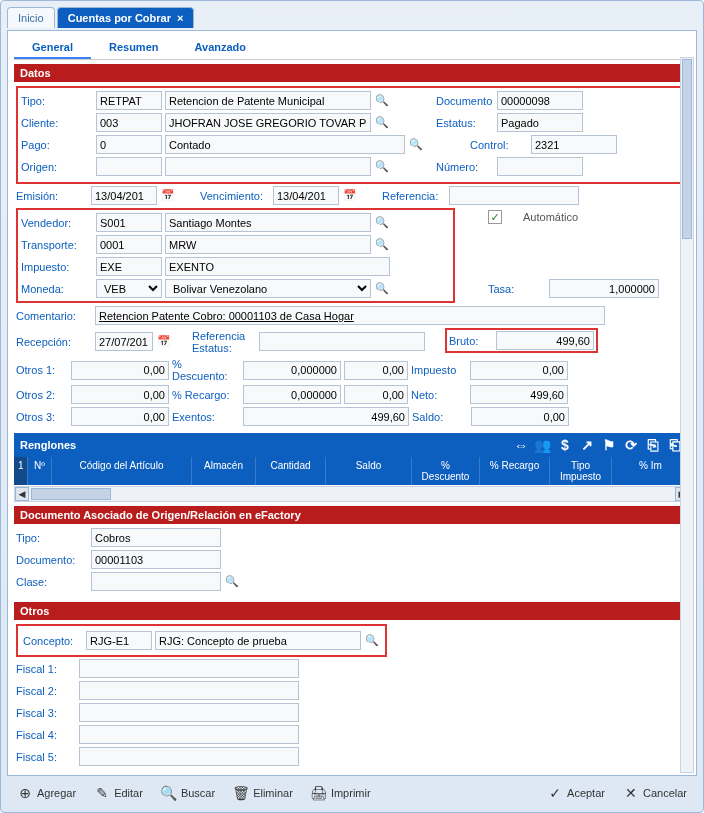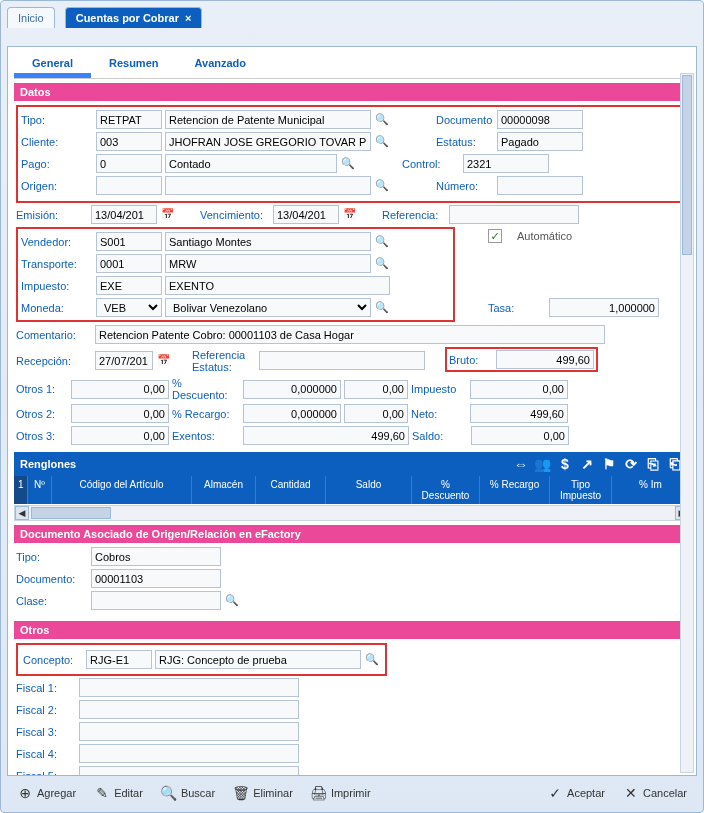--- a/index.html
+++ b/index.html
@@ -1,28 +1,28 @@
 <!DOCTYPE html>
 <html><head>
 <meta charset="utf-8">
 <style>
 *{box-sizing:border-box;margin:0;padding:0;font-family:Arial,Helvetica,sans-serif}
 body{background:#fff;font-size:11px;color:#333}
 .app{width:704px;height:813px;border:1px solid #9bb8d9;border-radius:4px;background:linear-gradient(#e8eff7,#dde8f4);padding:6px;display:flex;flex-direction:column}
-.tabs{display:flex;gap:10px;margin-bottom:18px}
+.tabs{display:flex;gap:2px;margin-bottom:2px}
 .tab{padding:4px 10px;border:1px solid #9bb8d9;border-bottom:none;border-radius:4px 4px 0 0;background:#f5f8fc;color:#3a6ea5;font-size:11px;cursor:pointer}
 .tab.active{background:#0d5fbf;color:#fff;font-weight:bold}
 .tab .x{margin-left:6px;font-weight:bold}
 .panel{flex:1;background:#fff;border:1px solid #9bb8d9;padding:6px 6px 4px 6px;overflow:hidden;position:relative}
 .subtabs{display:flex;border-bottom:1px solid #ccc;margin-bottom:4px}
 .subtab{padding:4px 18px;color:#0d5fbf;font-weight:bold;font-size:11px;cursor:pointer}
-.subtab.active{border-bottom:5px solid #3b82f6}
+.subtab.active{border-bottom:2px solid #3b82f6}
 .scroll{position:absolute;right:2px;top:26px;bottom:2px;width:14px;background:#eef2f7;border:1px solid #c9d4e2}
 .scroll .thumb{background:#c4d3e6;border:1px solid #9bb8d9;height:180px;margin:1px}
-.grp-hdr{background:#ec4899;color:#fff;font-weight:bold;padding:3px 6px;font-size:11px;margin-top:4px}
+.grp-hdr{background:#b91c1c;color:#fff;font-weight:bold;padding:3px 6px;font-size:11px;margin-top:4px}
 .grp{padding:4px 2px}
 .row{display:flex;align-items:center;gap:3px;margin-bottom:3px}
 .lbl{color:#0d5fbf;font-size:11px;width:72px;flex-shrink:0}
 .lbl.s{width:76px}
 .lbl.w{width:58px}
 input.fld,select.fld{border:1px solid #b6c3d4;background:#f7f9fb;font-size:11px;padding:2px 3px;height:19px}
 .num{text-align:right}
 .mag{width:16px;height:16px;display:inline-flex;align-items:center;justify-content:center;color:#555;cursor:pointer;font-size:11px}
 .cal{width:16px;height:16px;display:inline-flex;align-items:center;justify-content:center;cursor:pointer}
 .redbox{border:2px solid #d33;padding:3px;margin-bottom:2px}
@@ -75,21 +75,21 @@
      <input class="fld" style="width: 66px;" value="003">
      <input class="fld" style="width: 206px;" value="JHOFRAN JOSE GREGORIO TOVAR PEI">
      <span class="mag">🔍</span>
      <span style="width:40px"></span>
      <span class="lbl w">Estatus:</span>
      <input class="fld" style="width: 86px;" value="Pagado">
     </div>
     <div class="row">
      <span class="lbl">Pago:</span>
      <input class="fld" style="width: 66px;" value="0">
-     <input class="fld" style="width: 172px;" value="Contado">
+     <input class="fld" style="width: 240px;" value="Contado">
      <span class="mag">🔍</span>
      <span style="width:40px"></span>
      <span class="lbl w">Control:</span>
      <input class="fld" style="width: 86px;" value="2321">
     </div>
     <div class="row">
      <span class="lbl">Origen:</span>
      <input class="fld" style="width: 66px;" value="">
      <input class="fld" style="width: 206px;" value="">
      <span class="mag">🔍</span>
@@ -134,33 +134,33 @@
      <div class="row" style="margin-bottom:0">
       <span class="lbl">Moneda:</span>
       <select class="fld" style="width:66px"><option>VEB</option></select>
       <select class="fld" style="width:206px"><option>Bolivar Venezolano</option></select>
       <span class="mag">🔍</span>
      </div>
     </div>
     <div style="width:230px;padding-left:30px">
      <div class="row">
               <span class="chk">✓</span>
-              <span style="margin-left:12px;color:#555">Automático</span>
+              <span style="margin-left:18px;color:#555">Automático</span>
             </div>
      <div style="height:52px"></div>
      <div class="row">
               <span class="lbl w">Tasa:</span>
               <input class="fld num" style="width: 110px;" value="1,000000">
             </div>
     </div>
    </div>
 
    <div class="row">
     <span class="lbl s">Comentario:</span>
-    <input class="fld" style="flex: 1 1 0%; max-width: 510px;" value="Retencion Patente Cobro: 00001103 de Casa Hogar">
+    <input class="fld" style="flex: 1 1 0%; max-width: 510px; text-decoration: underline;" value="Retencion Patente Cobro: 00001103 de Casa Hogar">
    </div>
 
    <div class="row">
     <span class="lbl s">Recepción:</span>
     <input class="fld" style="width: 58px;" value="27/07/201">
     <span class="cal">📅</span>
     <span style="width:14px"></span>
     <span class="lbl" style="width:64px">Referencia Estatus:</span>
     <input class="fld" style="width: 166px;" value="">
     <span style="width:14px"></span>

